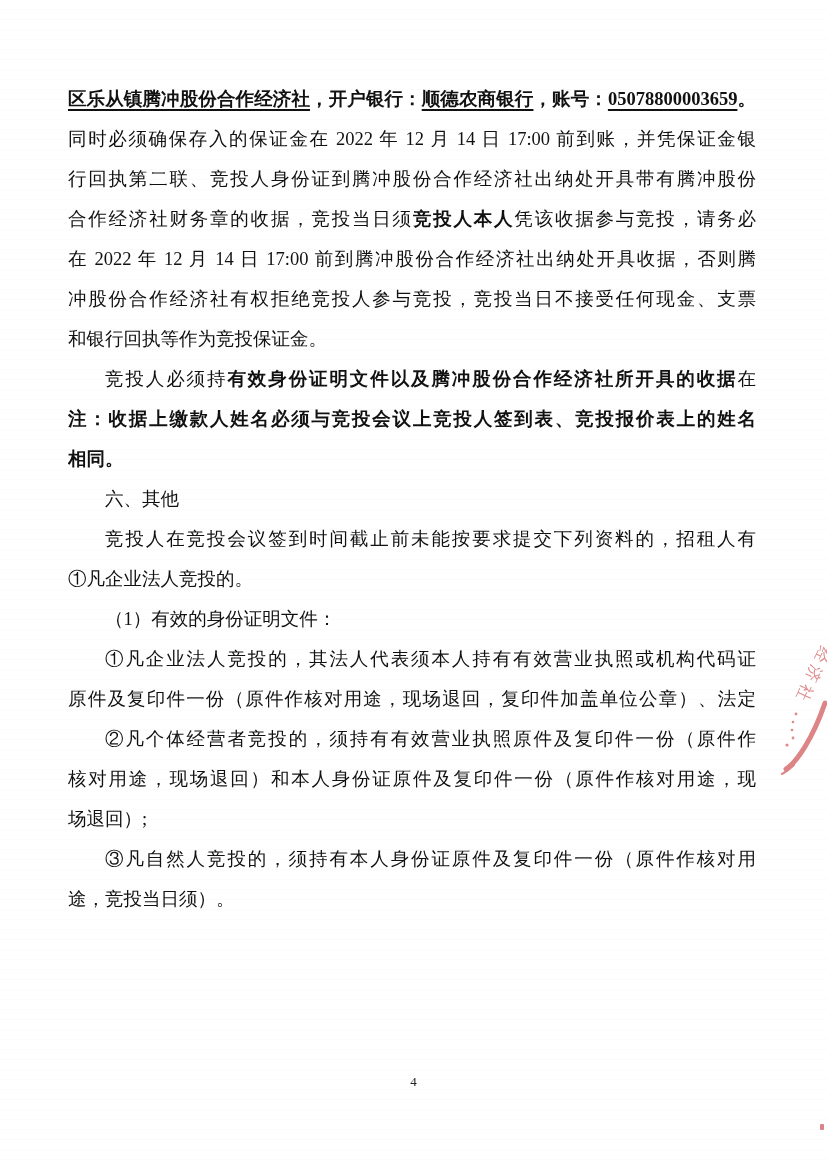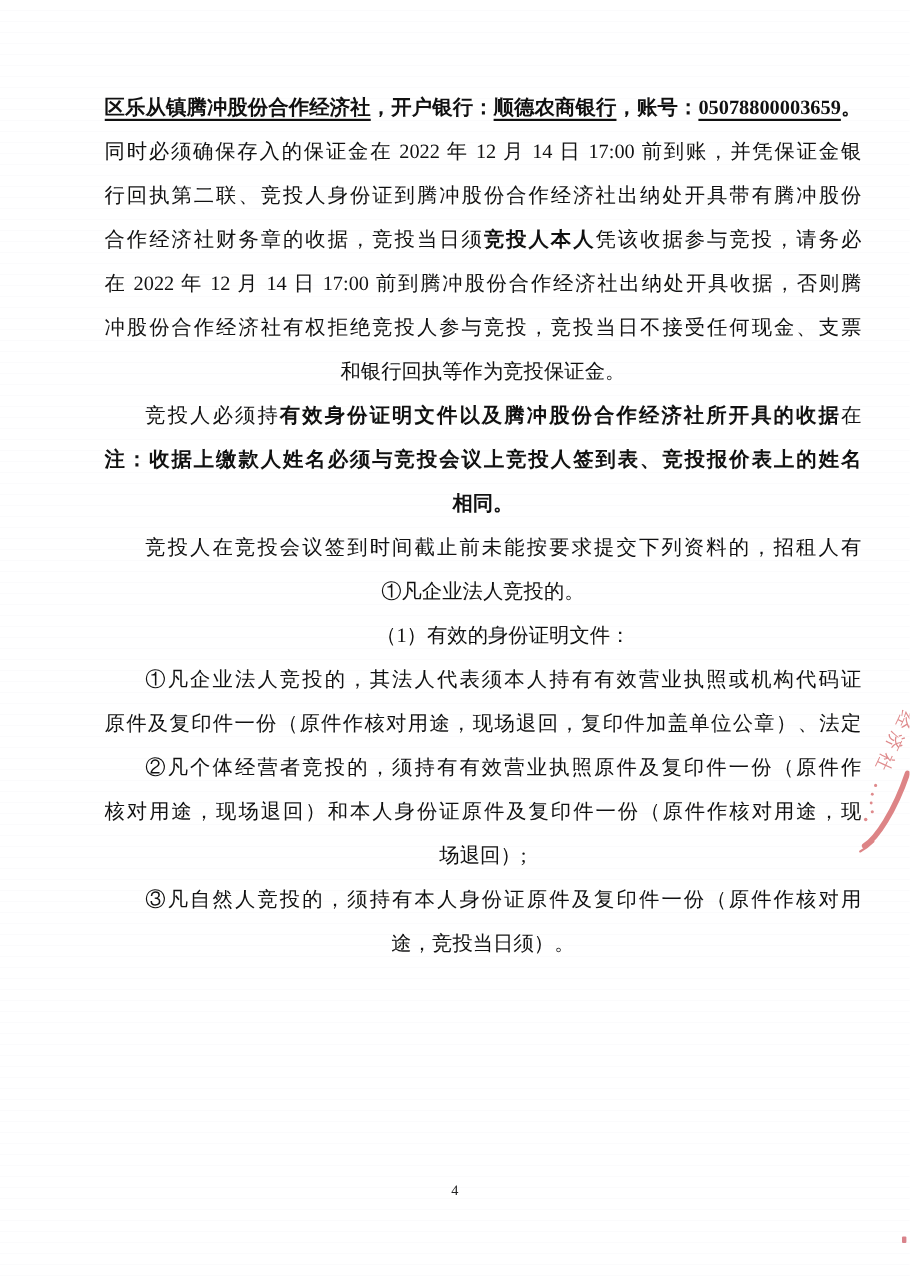--- a/index.html
+++ b/index.html
@@ -4,26 +4,26 @@
 <style>
   html,body{margin:0;padding:0;}
   body{
     width:827px;height:1169px;position:relative;overflow:hidden;
     background:
       repeating-linear-gradient(180deg,#ffffff 0px,#ffffff 9px,#fbfbfc 9px,#fbfbfc 10px);
     font-family:"Liberation Serif","DejaVu Serif",serif;
     color:#111111;
   }
   .doc{
-    position:absolute;left:95px;top:79px;width:688px;
+    position:absolute;left:68px;top:79px;width:688px;
     font-size:18.5px;line-height:40px;
   }
   .line{
     height:40px;overflow:hidden;white-space:nowrap;
-    text-align:center;
+    text-align:left;
   }
   .line.fill{
     text-align:justify;
     text-align-last:justify;
     white-space:normal;
   }
   .line.indent{text-indent:2em;}
   .b{font-weight:bold;}
   .u{text-decoration:underline;text-decoration-thickness:2px;text-underline-offset:4px;}
   .page-num{
@@ -46,20 +46,21 @@
     <div class="line fill"><span class="b u">区乐从镇腾冲股份合作经济社</span><span class="b">，开户银行：</span><span class="b u">顺德农商银行</span><span class="b">，账号：</span><span class="b u">05078800003659</span><span class="b">。</span></div>
     <div class="line fill"><span class="">同时必须确保存入的保证金在 2022 年 12 月 14 日 17:00 前到账，并凭保证金银</span></div>
     <div class="line fill"><span class="">行回执第二联、竞投人身份证到腾冲股份合作经济社出纳处开具带有腾冲股份</span></div>
     <div class="line fill"><span class="">合作经济社财务章的收据，竞投当日须</span><span class="b">竞投人本人</span><span class="">凭该收据参与竞投，请务必</span></div>
     <div class="line fill"><span class="">在 2022 年 12 月 14 日 17:00 前到腾冲股份合作经济社出纳处开具收据，否则腾</span></div>
     <div class="line fill"><span class="">冲股份合作经济社有权拒绝竞投人参与竞投，竞投当日不接受任何现金、支票</span></div>
     <div class="line"><span class="">和银行回执等作为竞投保证金。</span></div>
     <div class="line fill indent"><span class="">竞投人必须持</span><span class="b">有效身份证明文件以及腾冲股份合作经济社所开具的收据</span><span class="">在</span></div>
     <div class="line fill"><span class="b">注：收据上缴款人姓名必须与竞投会议上竞投人签到表、竞投报价表上的姓名</span></div>
     <div class="line"><span class="b">相同。</span></div>
+    <div class="line indent"><span class="">六、其他</span></div>
     <div class="line fill indent"><span class="">竞投人在竞投会议签到时间截止前未能按要求提交下列资料的，招租人有</span></div>
     <div class="line"><span class="">①凡企业法人竞投的。</span></div>
     <div class="line indent"><span class="">（1）有效的身份证明文件：</span></div>
     <div class="line fill indent"><span class="">①凡企业法人竞投的，其法人代表须本人持有有效营业执照或机构代码证</span></div>
     <div class="line fill"><span class="">原件及复印件一份（原件作核对用途，现场退回，复印件加盖单位公章）、法定</span></div>
     <div class="line fill indent"><span class="">②凡个体经营者竞投的，须持有有效营业执照原件及复印件一份（原件作</span></div>
     <div class="line fill"><span class="">核对用途，现场退回）和本人身份证原件及复印件一份（原件作核对用途，现</span></div>
     <div class="line"><span class="">场退回）;</span></div>
     <div class="line fill indent"><span class="">③凡自然人竞投的，须持有本人身份证原件及复印件一份（原件作核对用</span></div>
     <div class="line"><span class="">途，竞投当日须）。</span></div>

